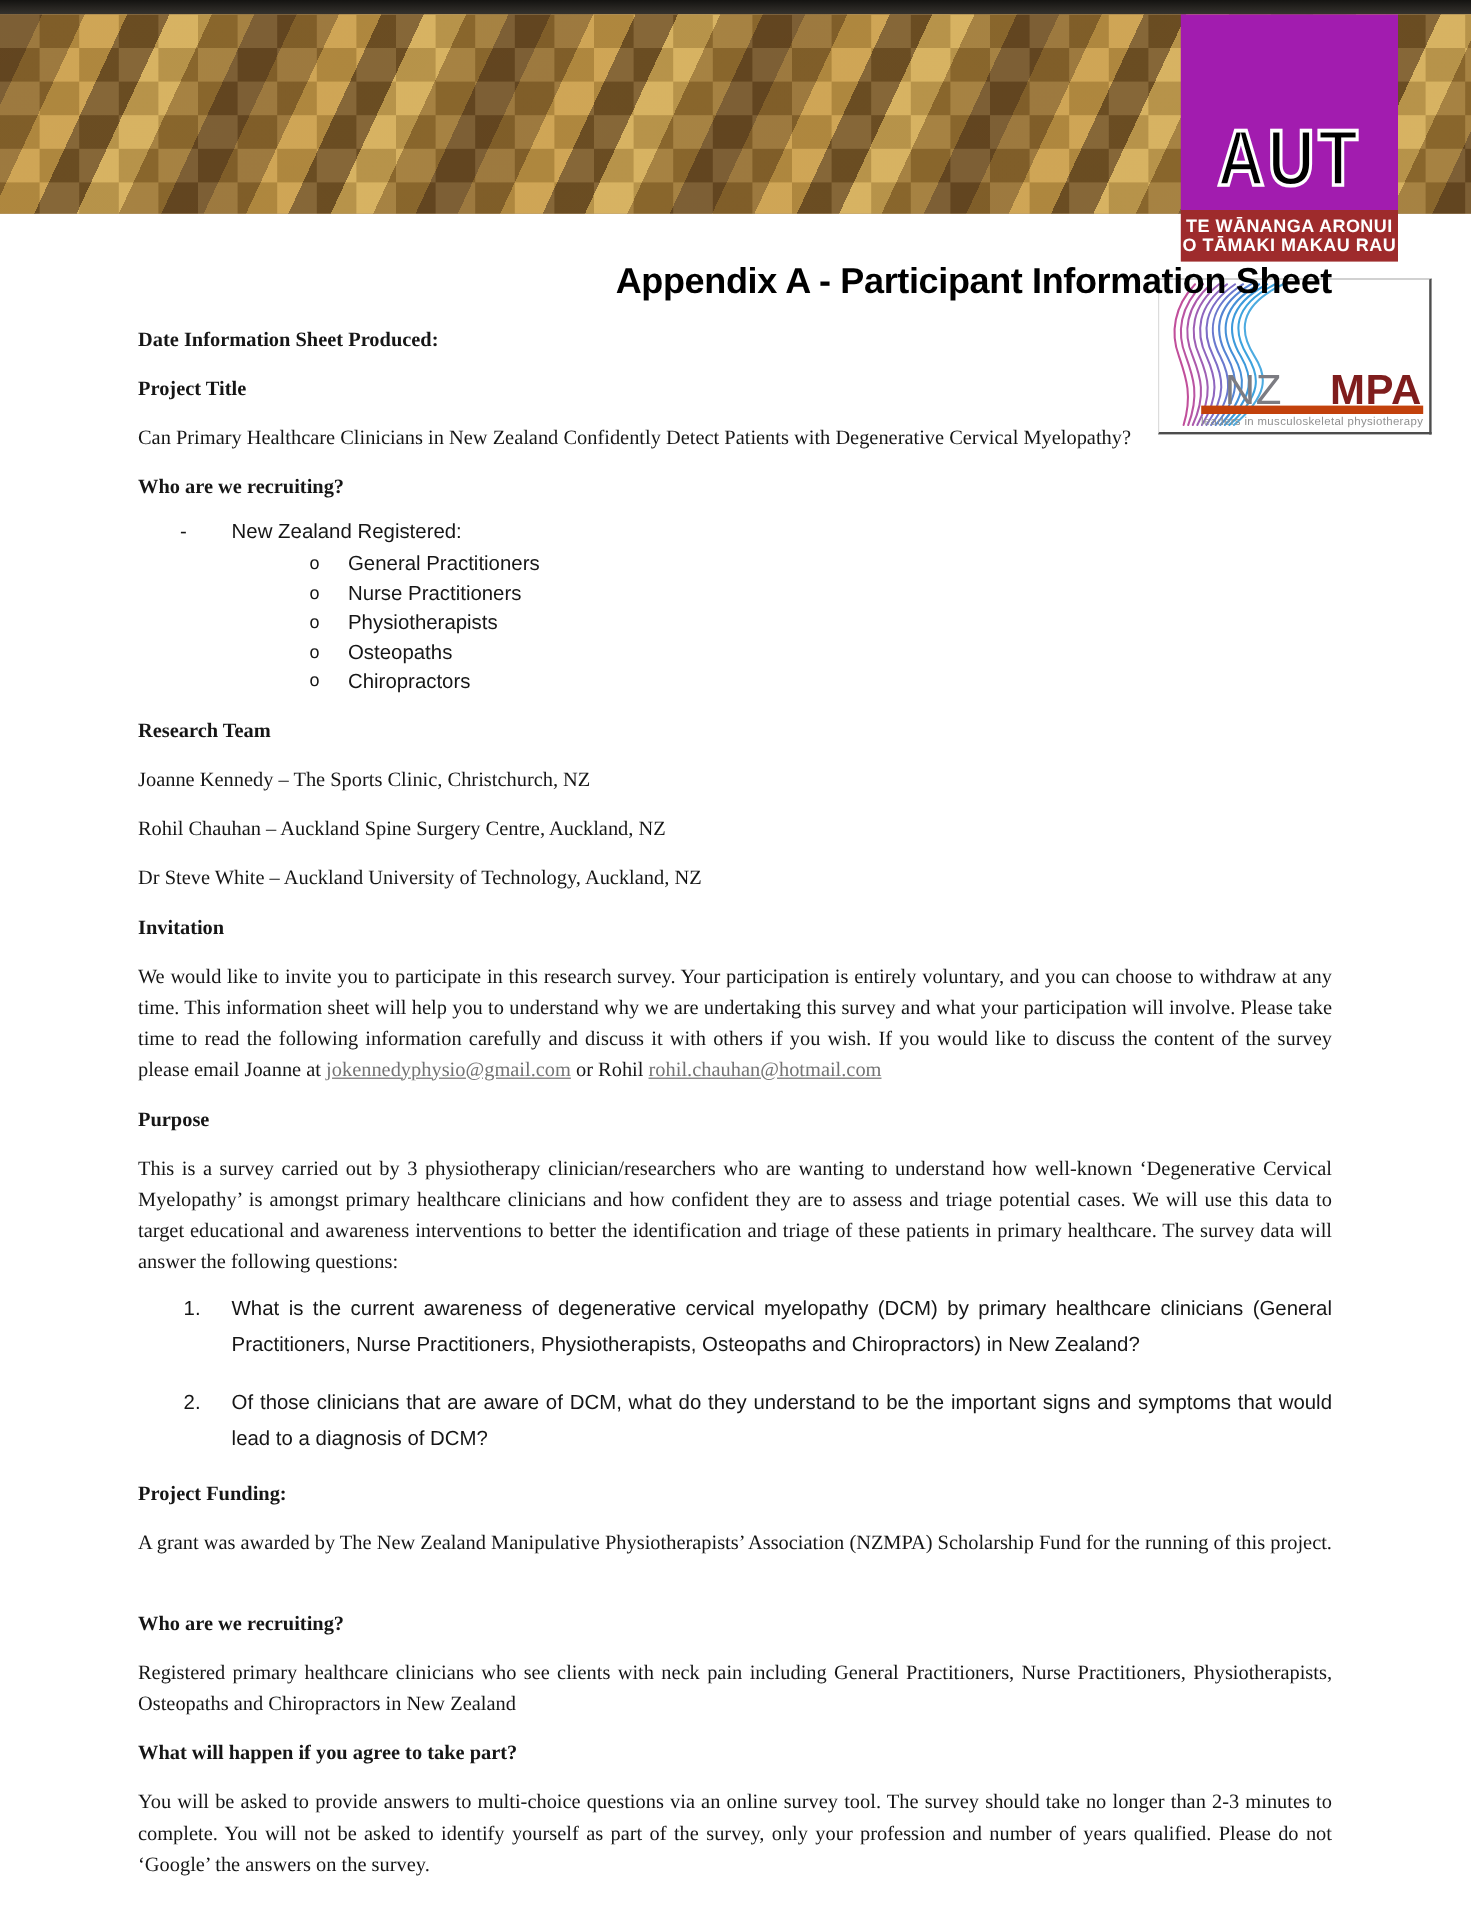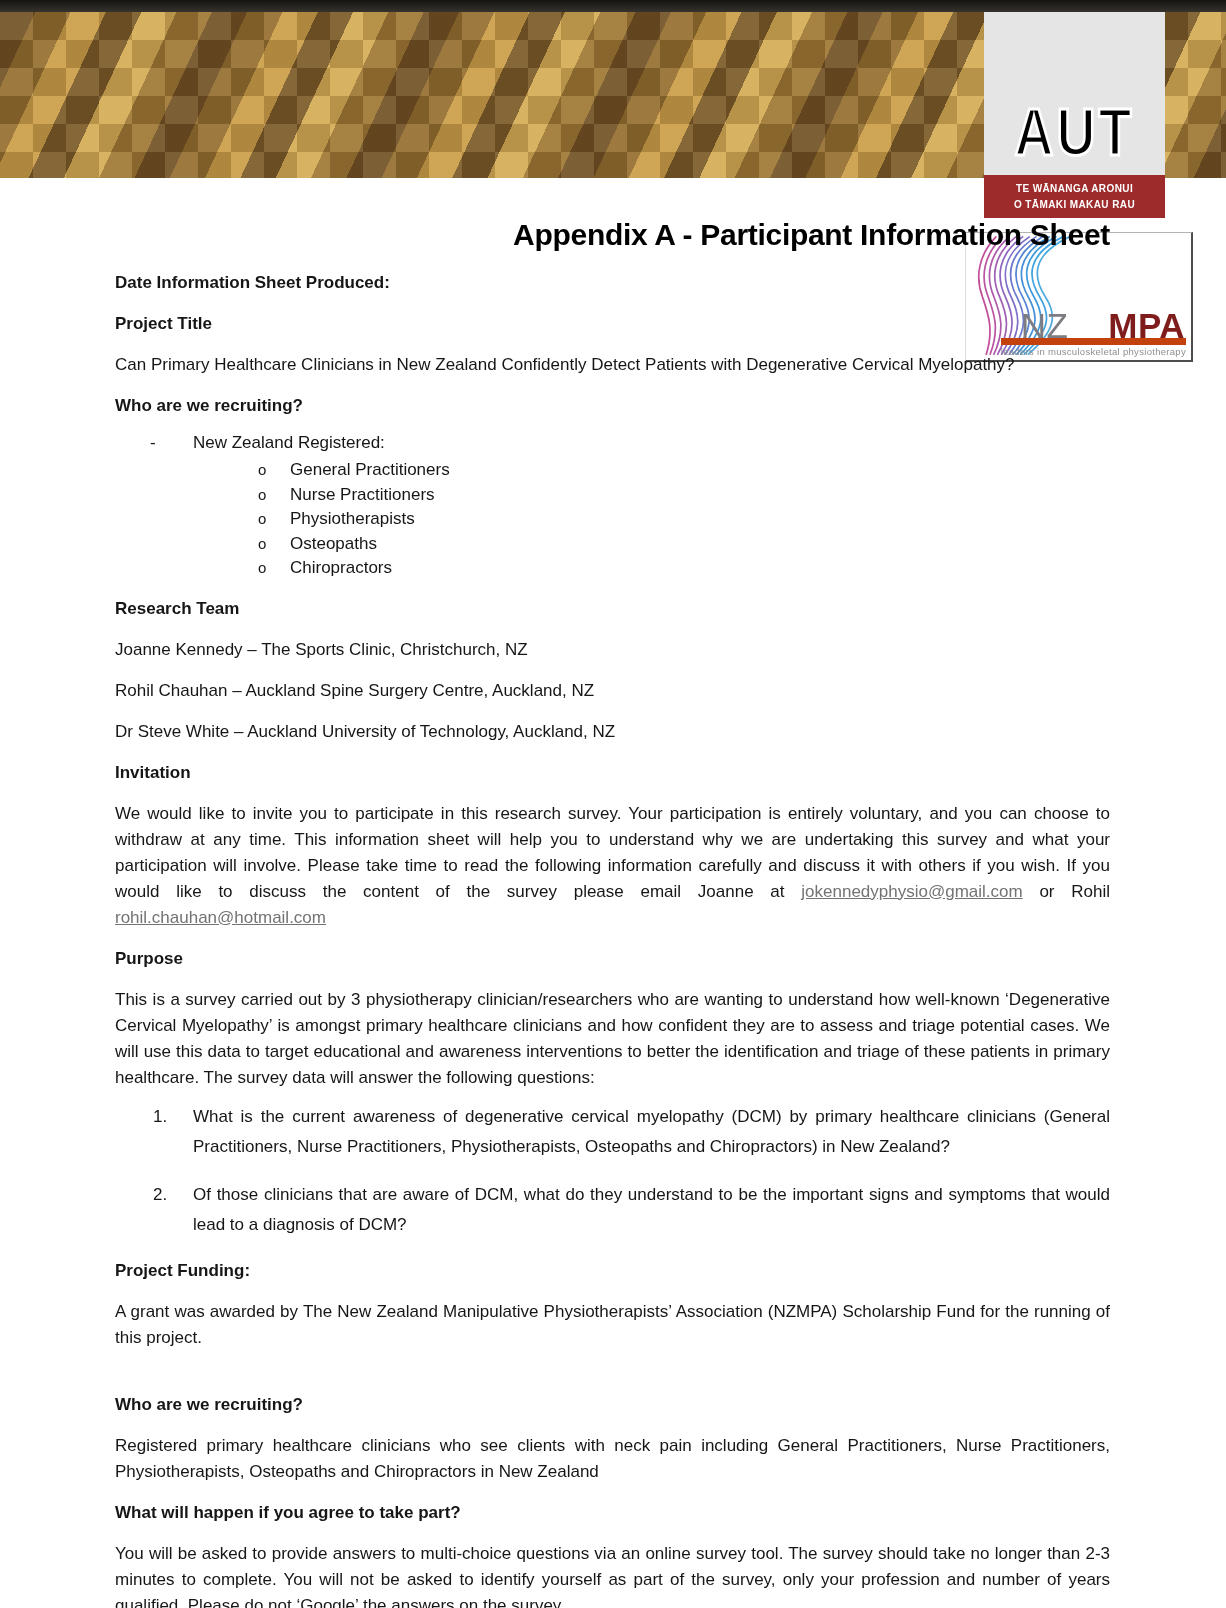--- a/index.html
+++ b/index.html
@@ -11,41 +11,41 @@
   
   .banner{position:absolute;left:0;top:12px;width:1226px;height:166px;}
   .banner-pattern{position:absolute;inset:0;background-color:#8a6530;
     background-image:
       repeating-conic-gradient(rgba(58,38,8,0.18) 0% 25%, rgba(255,233,170,0.12) 25% 50%),
       repeating-linear-gradient(115deg,
         #6b4c25 0 32px,#8f6a30 32px 64px,#c89c4a 64px 96px,
         #755528 96px 128px,#d2ab58 128px 160px,#9a7434 160px 192px);
     background-size:66px 56px,auto;}
   
-  .aut-block{position:absolute;left:984px;top:0;width:181px;height:163px;background:#e5e5e5;
+  .aut-block{position:absolute;left:984px;top:0;width:181px;height:163px;background:#a21caf;
              display:flex;align-items:flex-end;justify-content:center;}
   .aut-letters{font-weight:bold;font-size:54px;letter-spacing:3px;color:#000;
                -webkit-text-stroke:2.5px #ffffff;transform:scaleY(1.22);
                transform-origin:center bottom;margin-bottom:10px;line-height:1;}
   .aut-red{position:absolute;left:984px;top:163px;width:181px;height:43px;background:#9e2b2c;
-           color:#fff;font-weight:bold;font-size:10px;line-height:16px;text-align:center;
+           color:#fff;font-weight:bold;font-size:15px;line-height:16px;text-align:center;
            padding-top:6px;box-sizing:border-box;letter-spacing:0.4px;}
   
   .nzmpa{position:absolute;left:965px;top:232px;width:228px;height:130px;background:#fff;
          border-top:1px solid #b3b3b3;border-left:1px solid #dcdcdc;
          border-right:2px solid #4d4d4d;border-bottom:2px solid #4d4d4d;box-sizing:border-box;}
   .nzmpa-waves{position:absolute;left:2px;top:1px;width:112px;height:124px;}
   .nzmpa-word{position:absolute;right:6px;bottom:17px;font-size:35px;line-height:1;letter-spacing:0.5px;}
   .nzmpa-word .nz{color:#7c7c82;font-weight:normal;}
   .nzmpa-word .mpa{color:#7f1d1d;font-weight:bold;margin-left:40px;}
   .nzmpa-tagline{position:absolute;right:5px;bottom:3px;font-size:9.5px;color:#8f8f8f;
                  border-top:7px solid #c2410c;padding-top:1px;letter-spacing:0.3px;}
   
   .content{position:absolute;left:115px;top:218px;width:995px;font-size:17px;line-height:26px;color:#161616;}
-  .content p{margin:15px 0 11px;}
+  .content p{margin:15px 0 11px;font-family:Liberation Serif, serif;}
   .doc-title{font-size:30px;line-height:34px;font-weight:bold;color:#000;margin:0 0 18px;letter-spacing:-0.3px;text-align:right;}
   .h{font-weight:bold;}
   .j{text-align:justify;}
   .dash-item{position:relative;padding-left:78px;margin-bottom:2px;}
   .dash-item .marker{position:absolute;left:35px;}
   .o-item{position:relative;padding-left:175px;line-height:24.5px;}
   .o-item .marker{position:absolute;left:143px;font-size:15px;}
   .o-list{margin-bottom:10px;}
   .q-item{position:relative;padding-left:78px;line-height:30px;margin-bottom:18px;text-align:justify;}
   .q-item .num{position:absolute;left:38px;}

